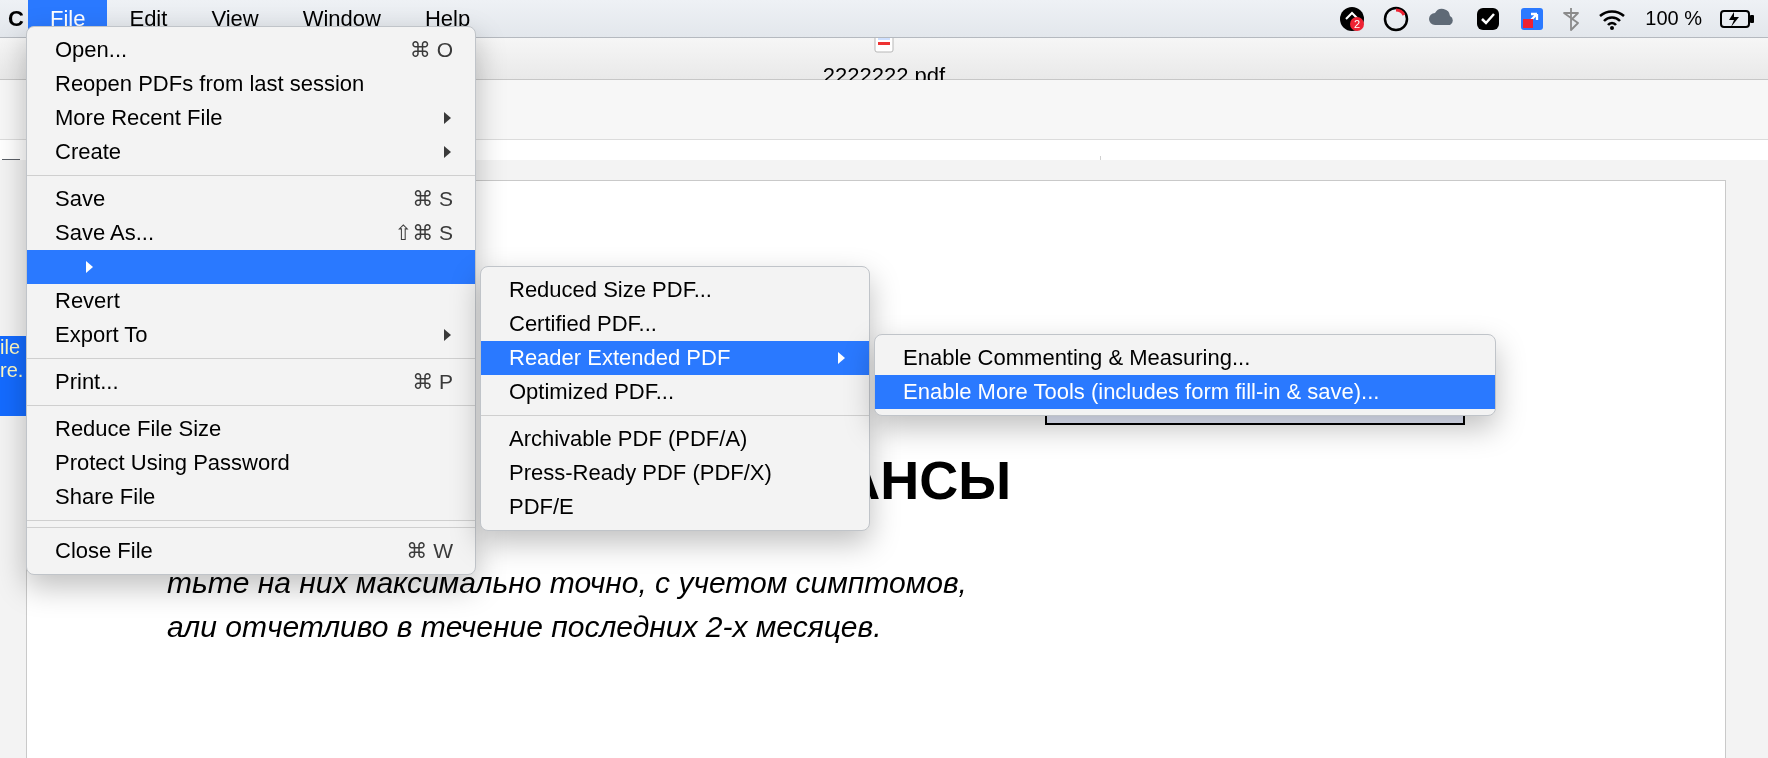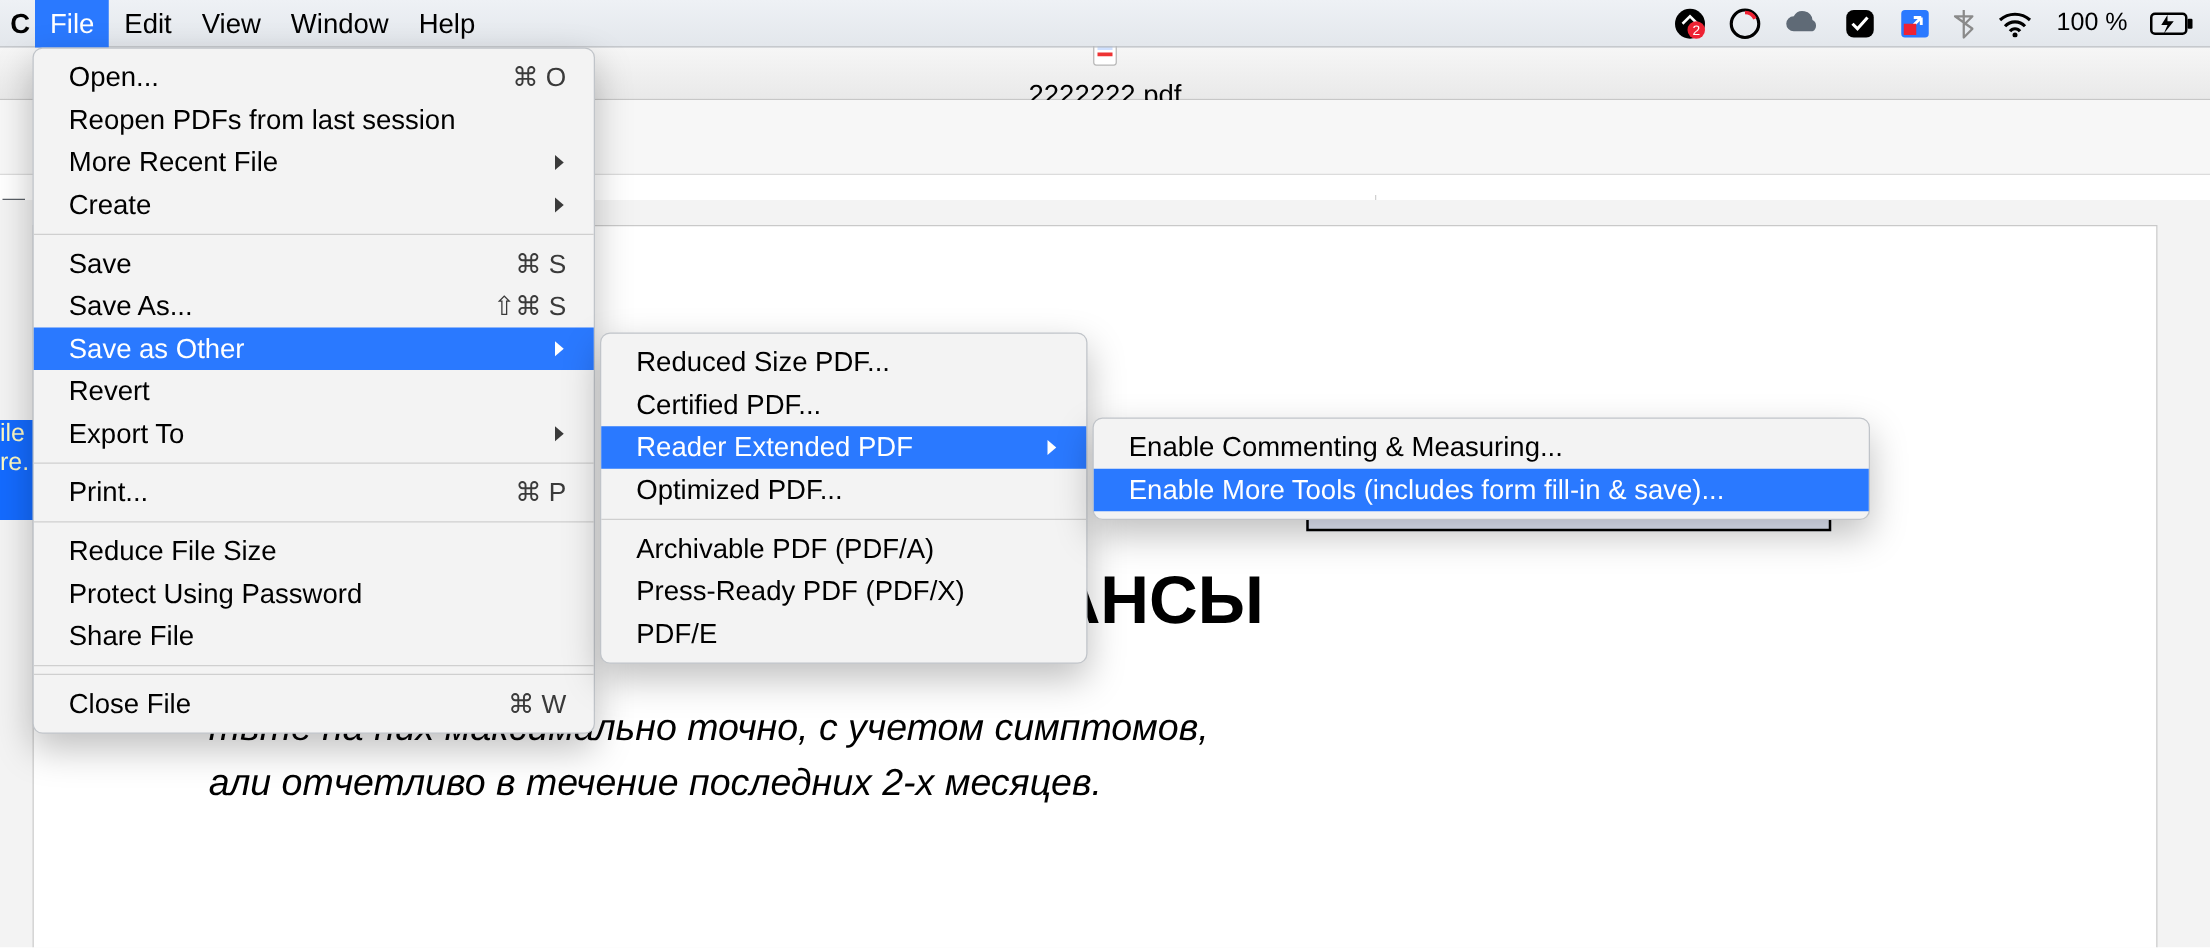--- a/index.html
+++ b/index.html
@@ -24,21 +24,21 @@
     position: relative;
     z-index: 10;
   }
   .menubar .app-letter {
     width: 28px;
     text-align: right;
     padding-right: 4px;
     font-weight: 600;
   }
   .menubar .menu-item {
-    padding: 6px 12px;
+    padding: 6px 22px;
     font-size: 22px;
     cursor: default;
   }
   .menubar .menu-item.active {
     background: #2a79ff;
     color: #fff;
   }
   .menubar .right {
     margin-left: auto;
     display: flex;
@@ -155,21 +155,21 @@
     min-height: 34px;
     white-space: nowrap;
   }
   .menu .row.sel { background:#2a79ff; color:#fff; }
   .menu .row .label { flex: 1; }
   .menu .row .shortcut { margin-left: 40px; color:#3a3a3a; font-size:21px; }
   .menu .sep { height:1px; background:#cfcfcf; margin:6px 0; }
   .menu .arrow { margin-left: 30px; }
   .menu .arrow svg { display:block; }
 
-  .menu-file { top: 38px; left: 26px; width: 450px; }
+  .menu-file { top: 26px; left: 26px; width: 450px; }
   .menu-saveother { top: 266px; left: 480px; width: 390px; }
   .menu-reader { top: 334px; left: 874px; width: 622px; }
 
   
   .leftpeek{
     position:absolute; left:0; top:336px; width:28px; height:80px; background:#146bff; z-index:2;
     color:#fef9c3; font-size:20px; overflow:hidden;
   }
 </style>
 </head>
@@ -389,21 +389,20 @@
   <div class="sep"></div>
   <div class="row">
       <span class="label">Save</span>
       <span class="shortcut">⌘ S</span>
     </div>
   <div class="row">
       <span class="label">Save As...</span>
       <span class="shortcut">⇧⌘ S</span>
     </div>
   <div class="row sel">
-      <span class="label">Save as Other</span>
       <span class="arrow">
         <svg width="10" height="14">
           <path d="M1 1 L8 7 L1 13 Z" fill="#fff"></path>
         </svg>
       </span>
     </div>
   <div class="row">
       <span class="label">Revert</span>
     </div>
   <div class="row">

